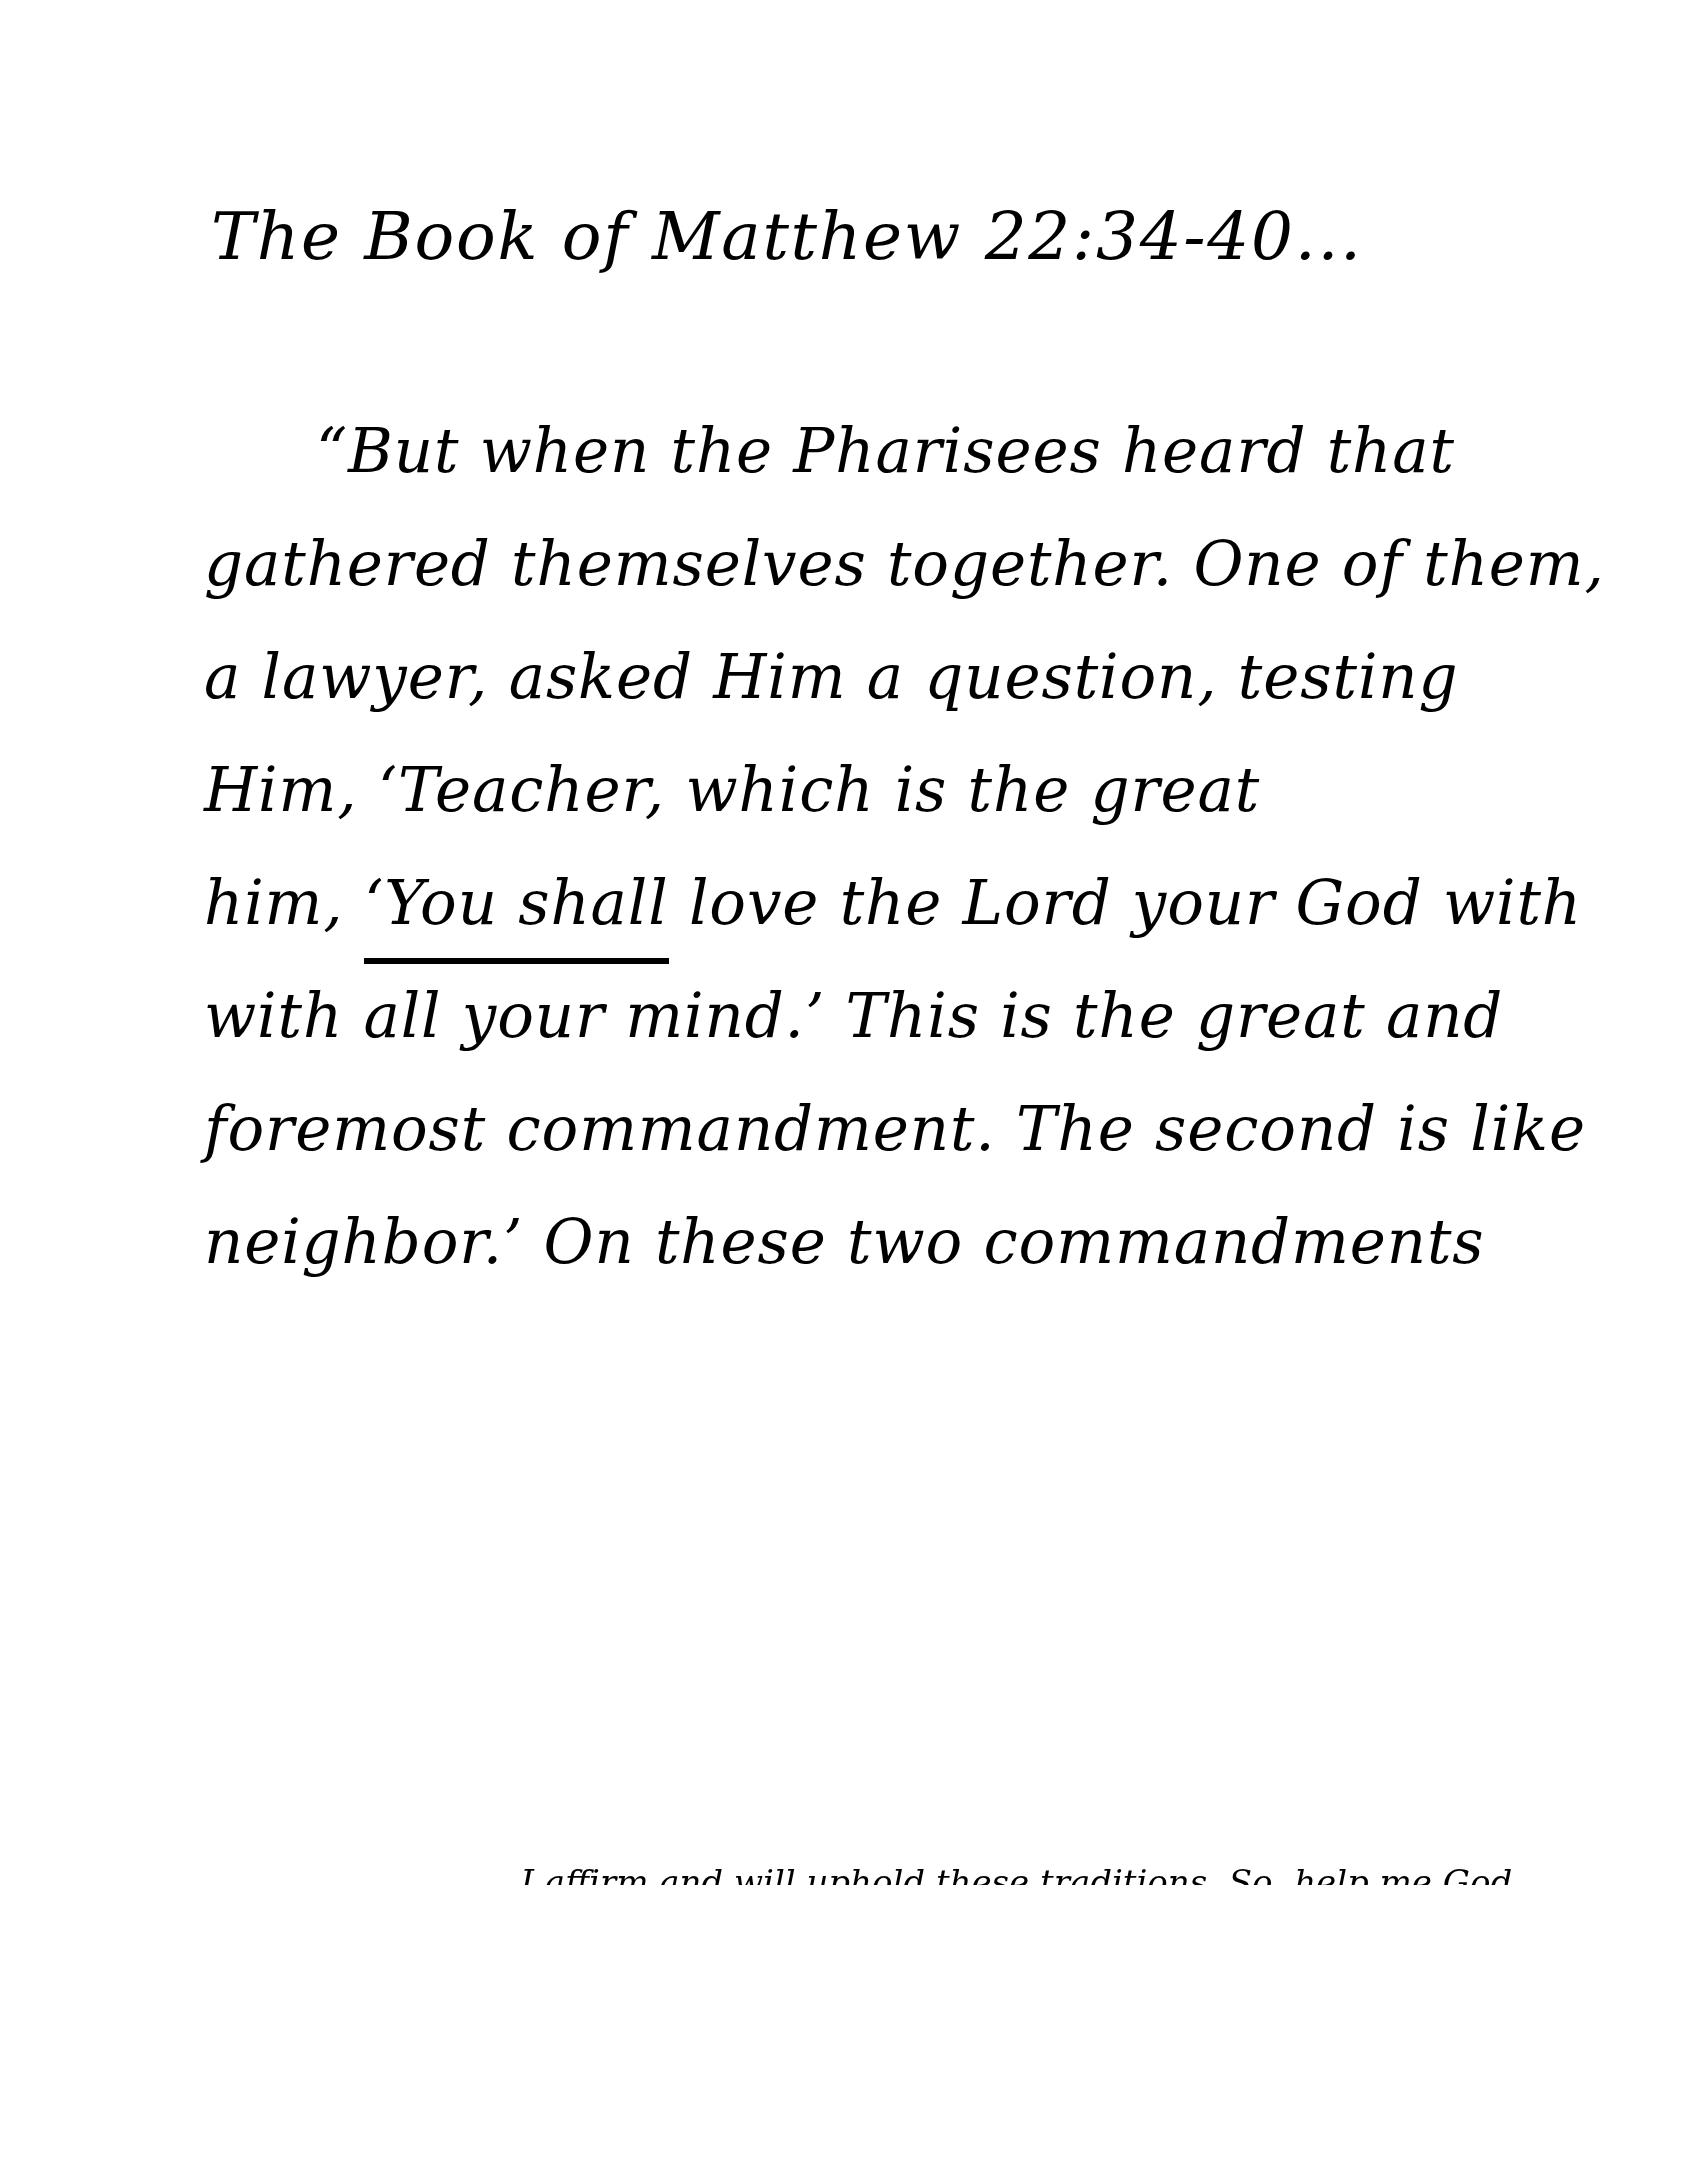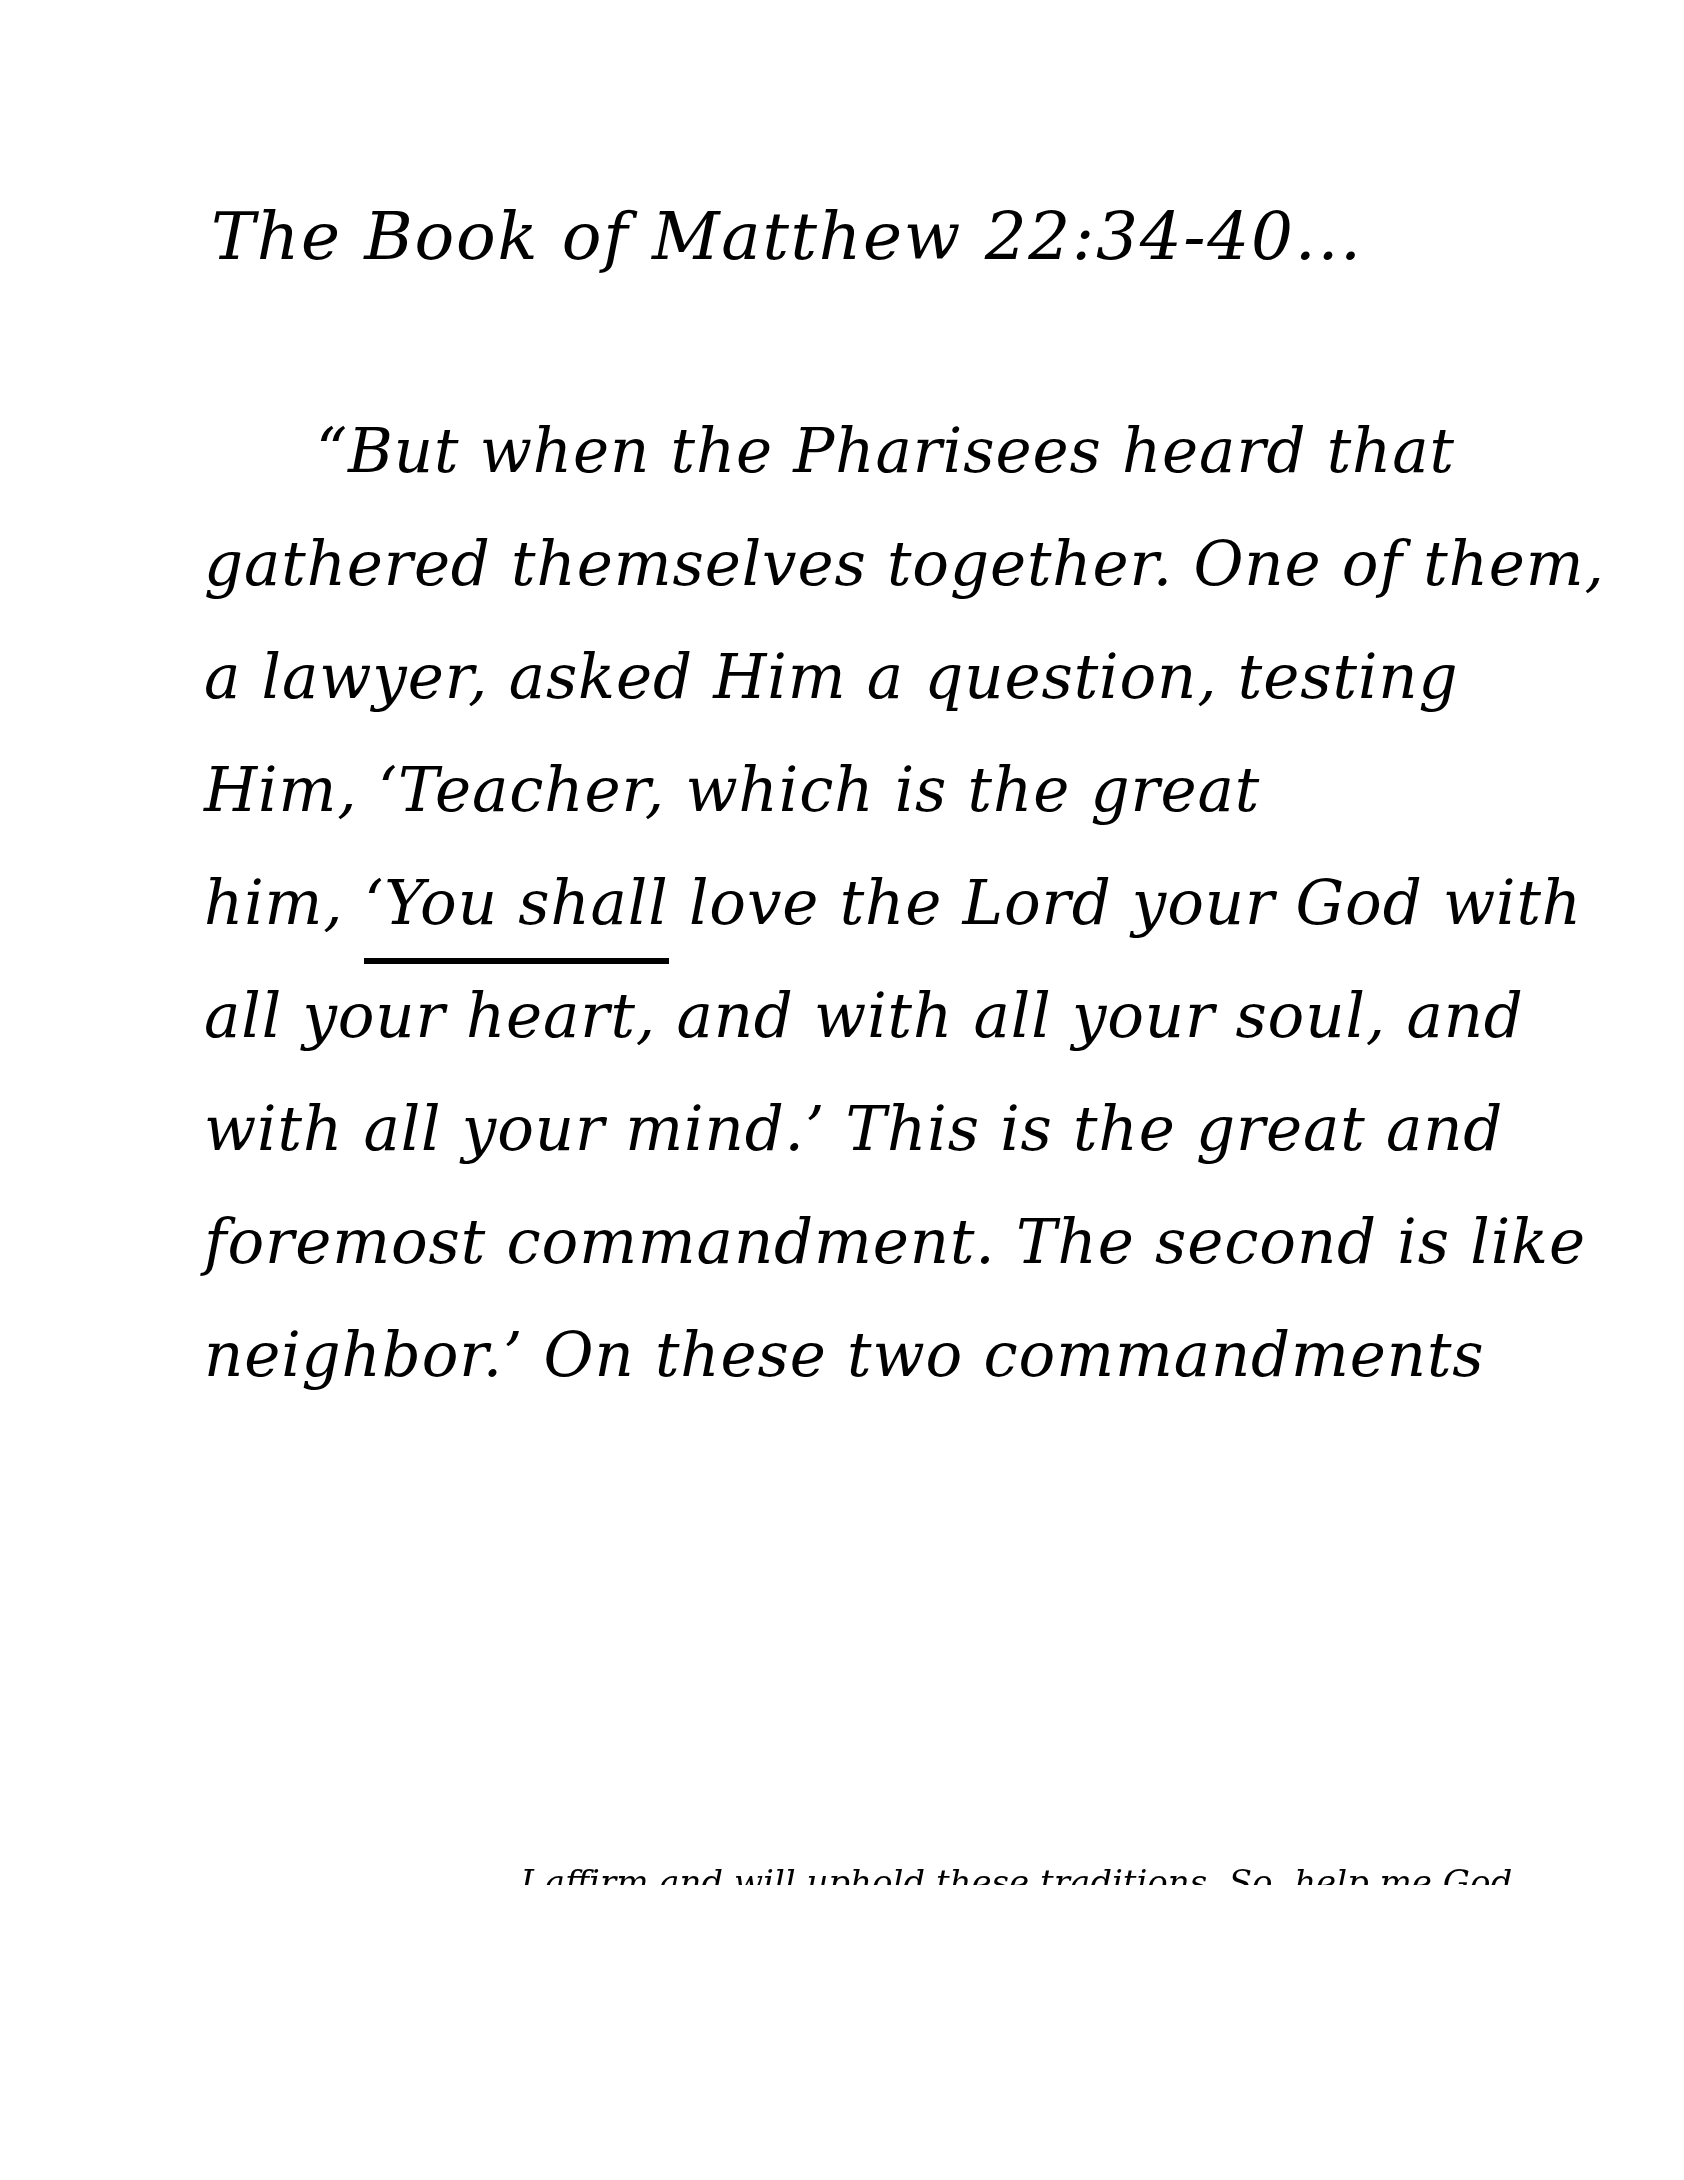--- a/index.html
+++ b/index.html
@@ -72,21 +72,20 @@
 
     <div class="line"><span>gathered themselves together. One of them,</span><span class="u"></span><span></span></div>
 
     <div class="line"><span>a lawyer, asked Him a question, testing</span><span class="u"></span><span></span></div>
 
     <div class="line"><span>Him, ‘Teacher, which is the great</span><span class="u"></span><span></span></div>
 
 
     <div class="line"><span>him, </span><span class="u">‘You shall</span><span> love the Lord your God with</span></div>
 
-    <div class="line"><span>all your heart, and with all your soul, and</span><span class="u"></span><span></span></div>
 
     <div class="line"><span>with all your mind.’ This is the great and</span><span class="u"></span><span></span></div>
 
     <div class="line"><span>foremost commandment. The second is like</span><span class="u"></span><span></span></div>
 
 
     <div class="line"><span>neighbor.’ On these two commandments</span><span class="u"></span><span></span></div>
 
 
   </div>

